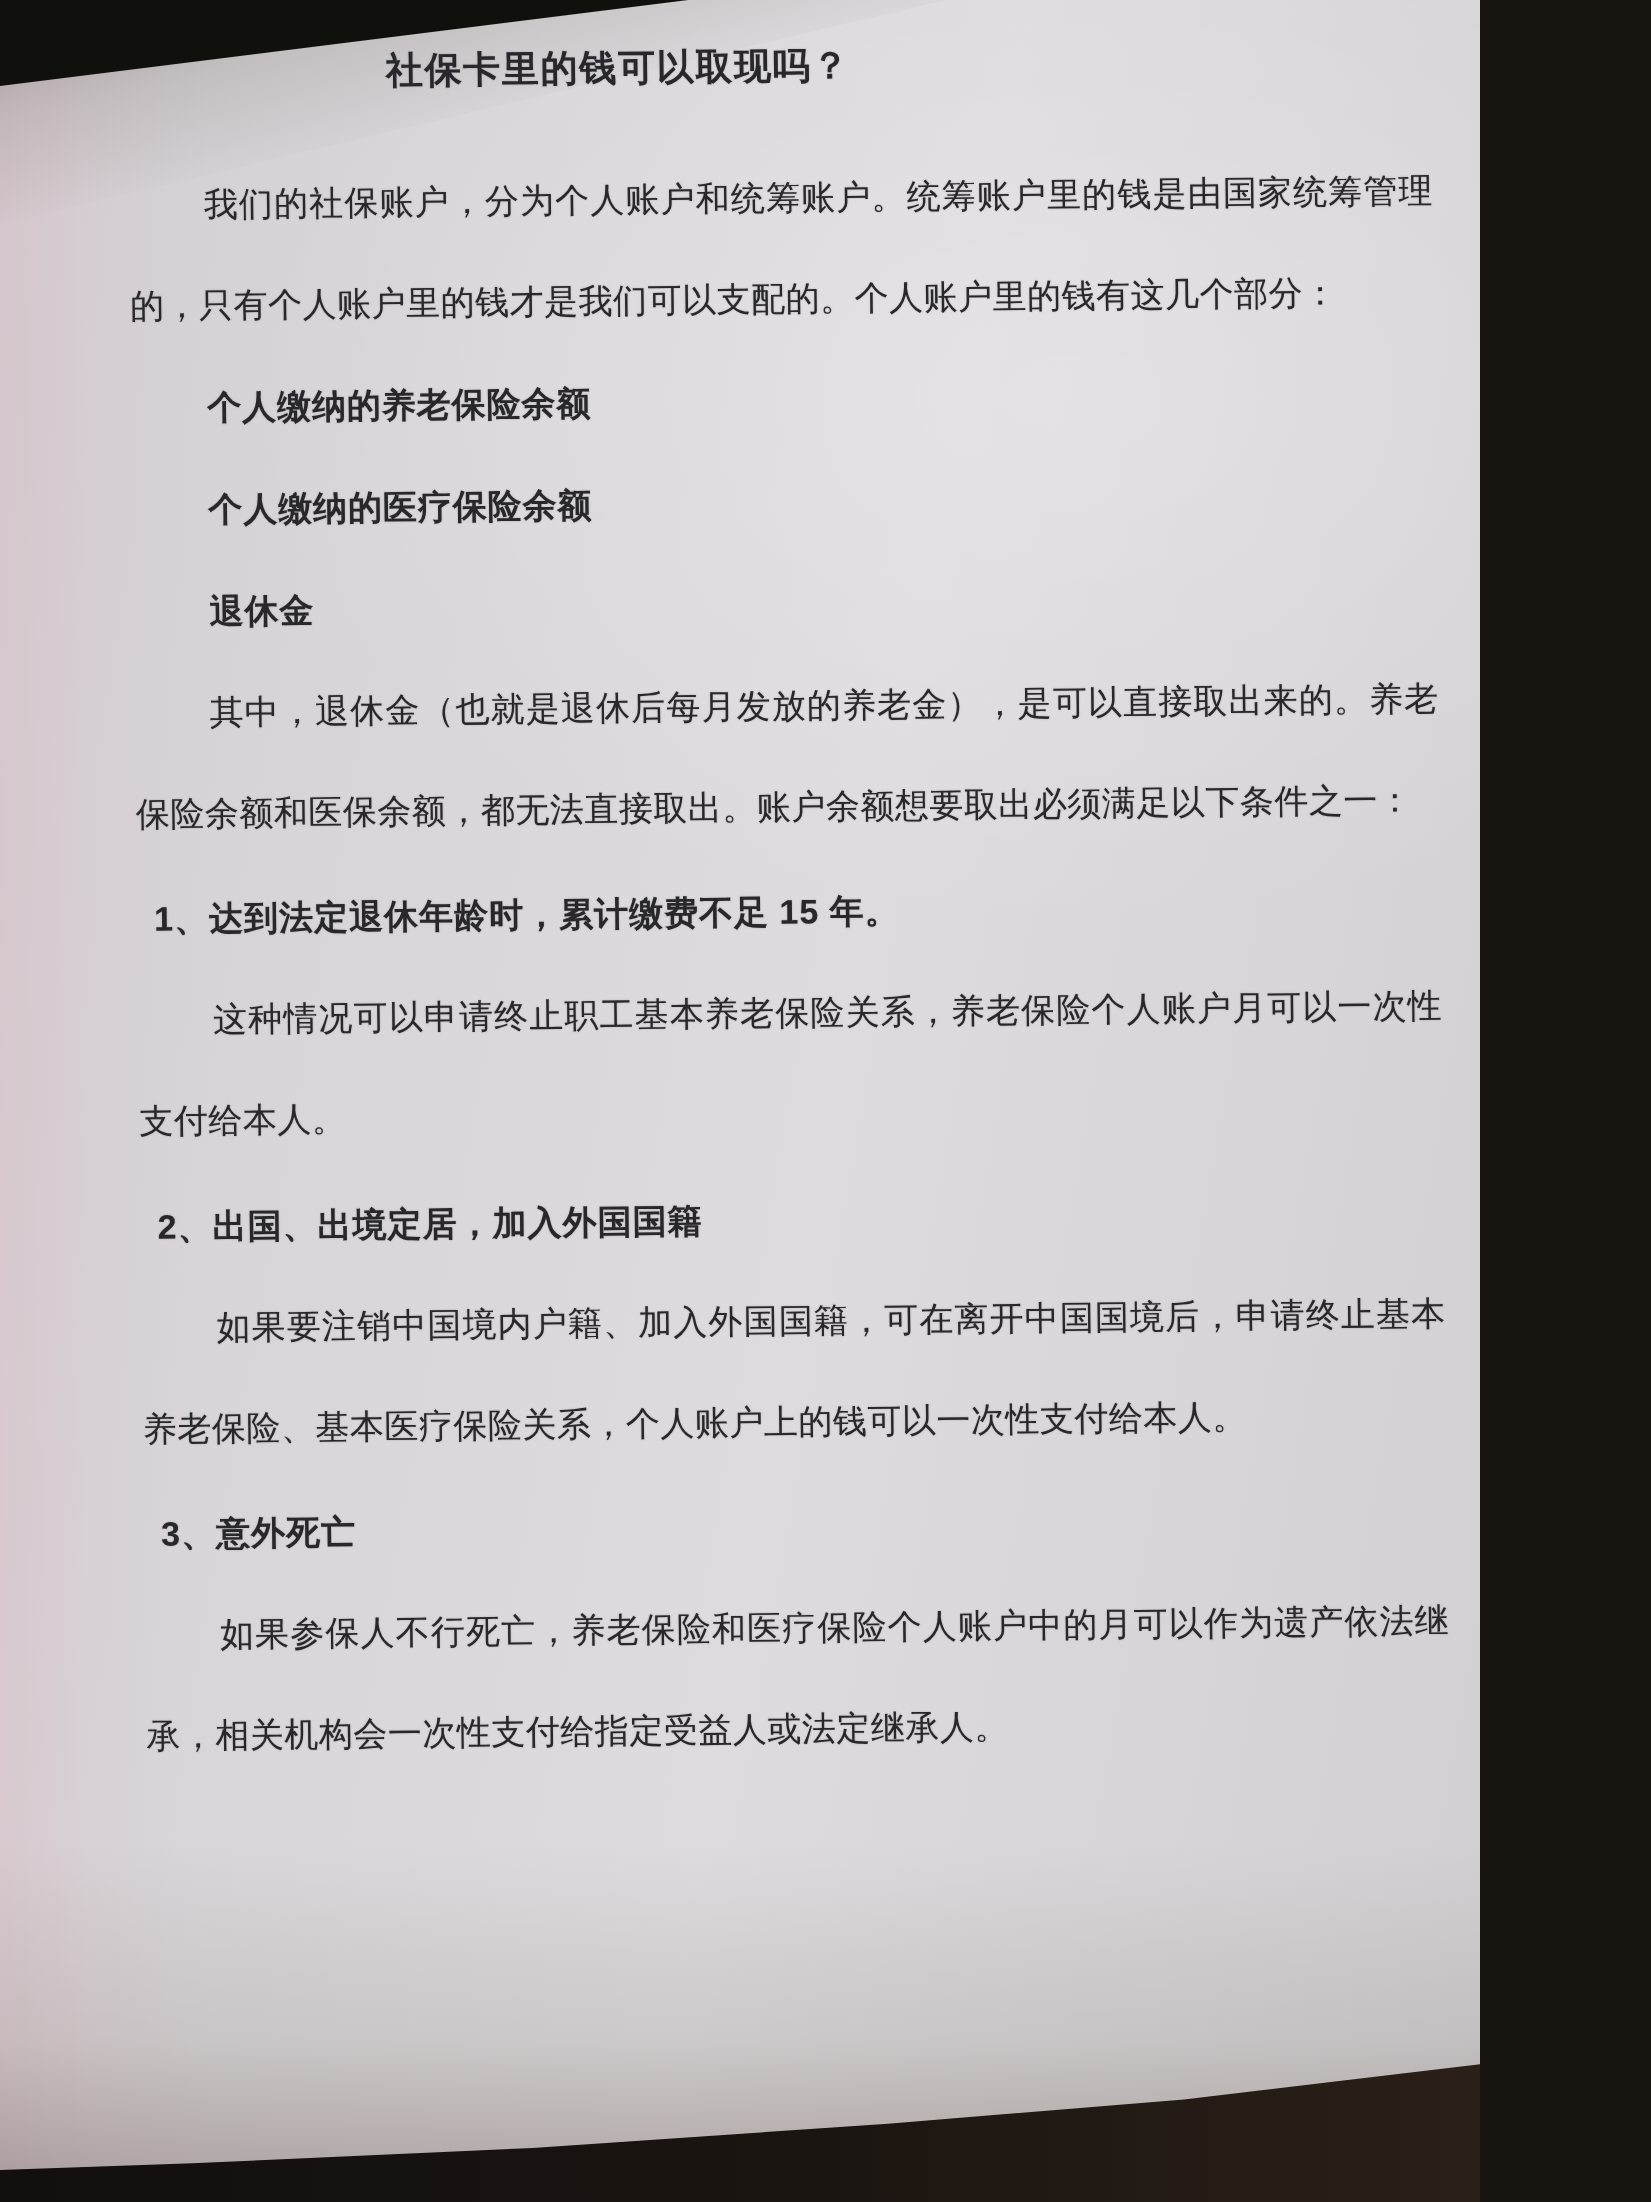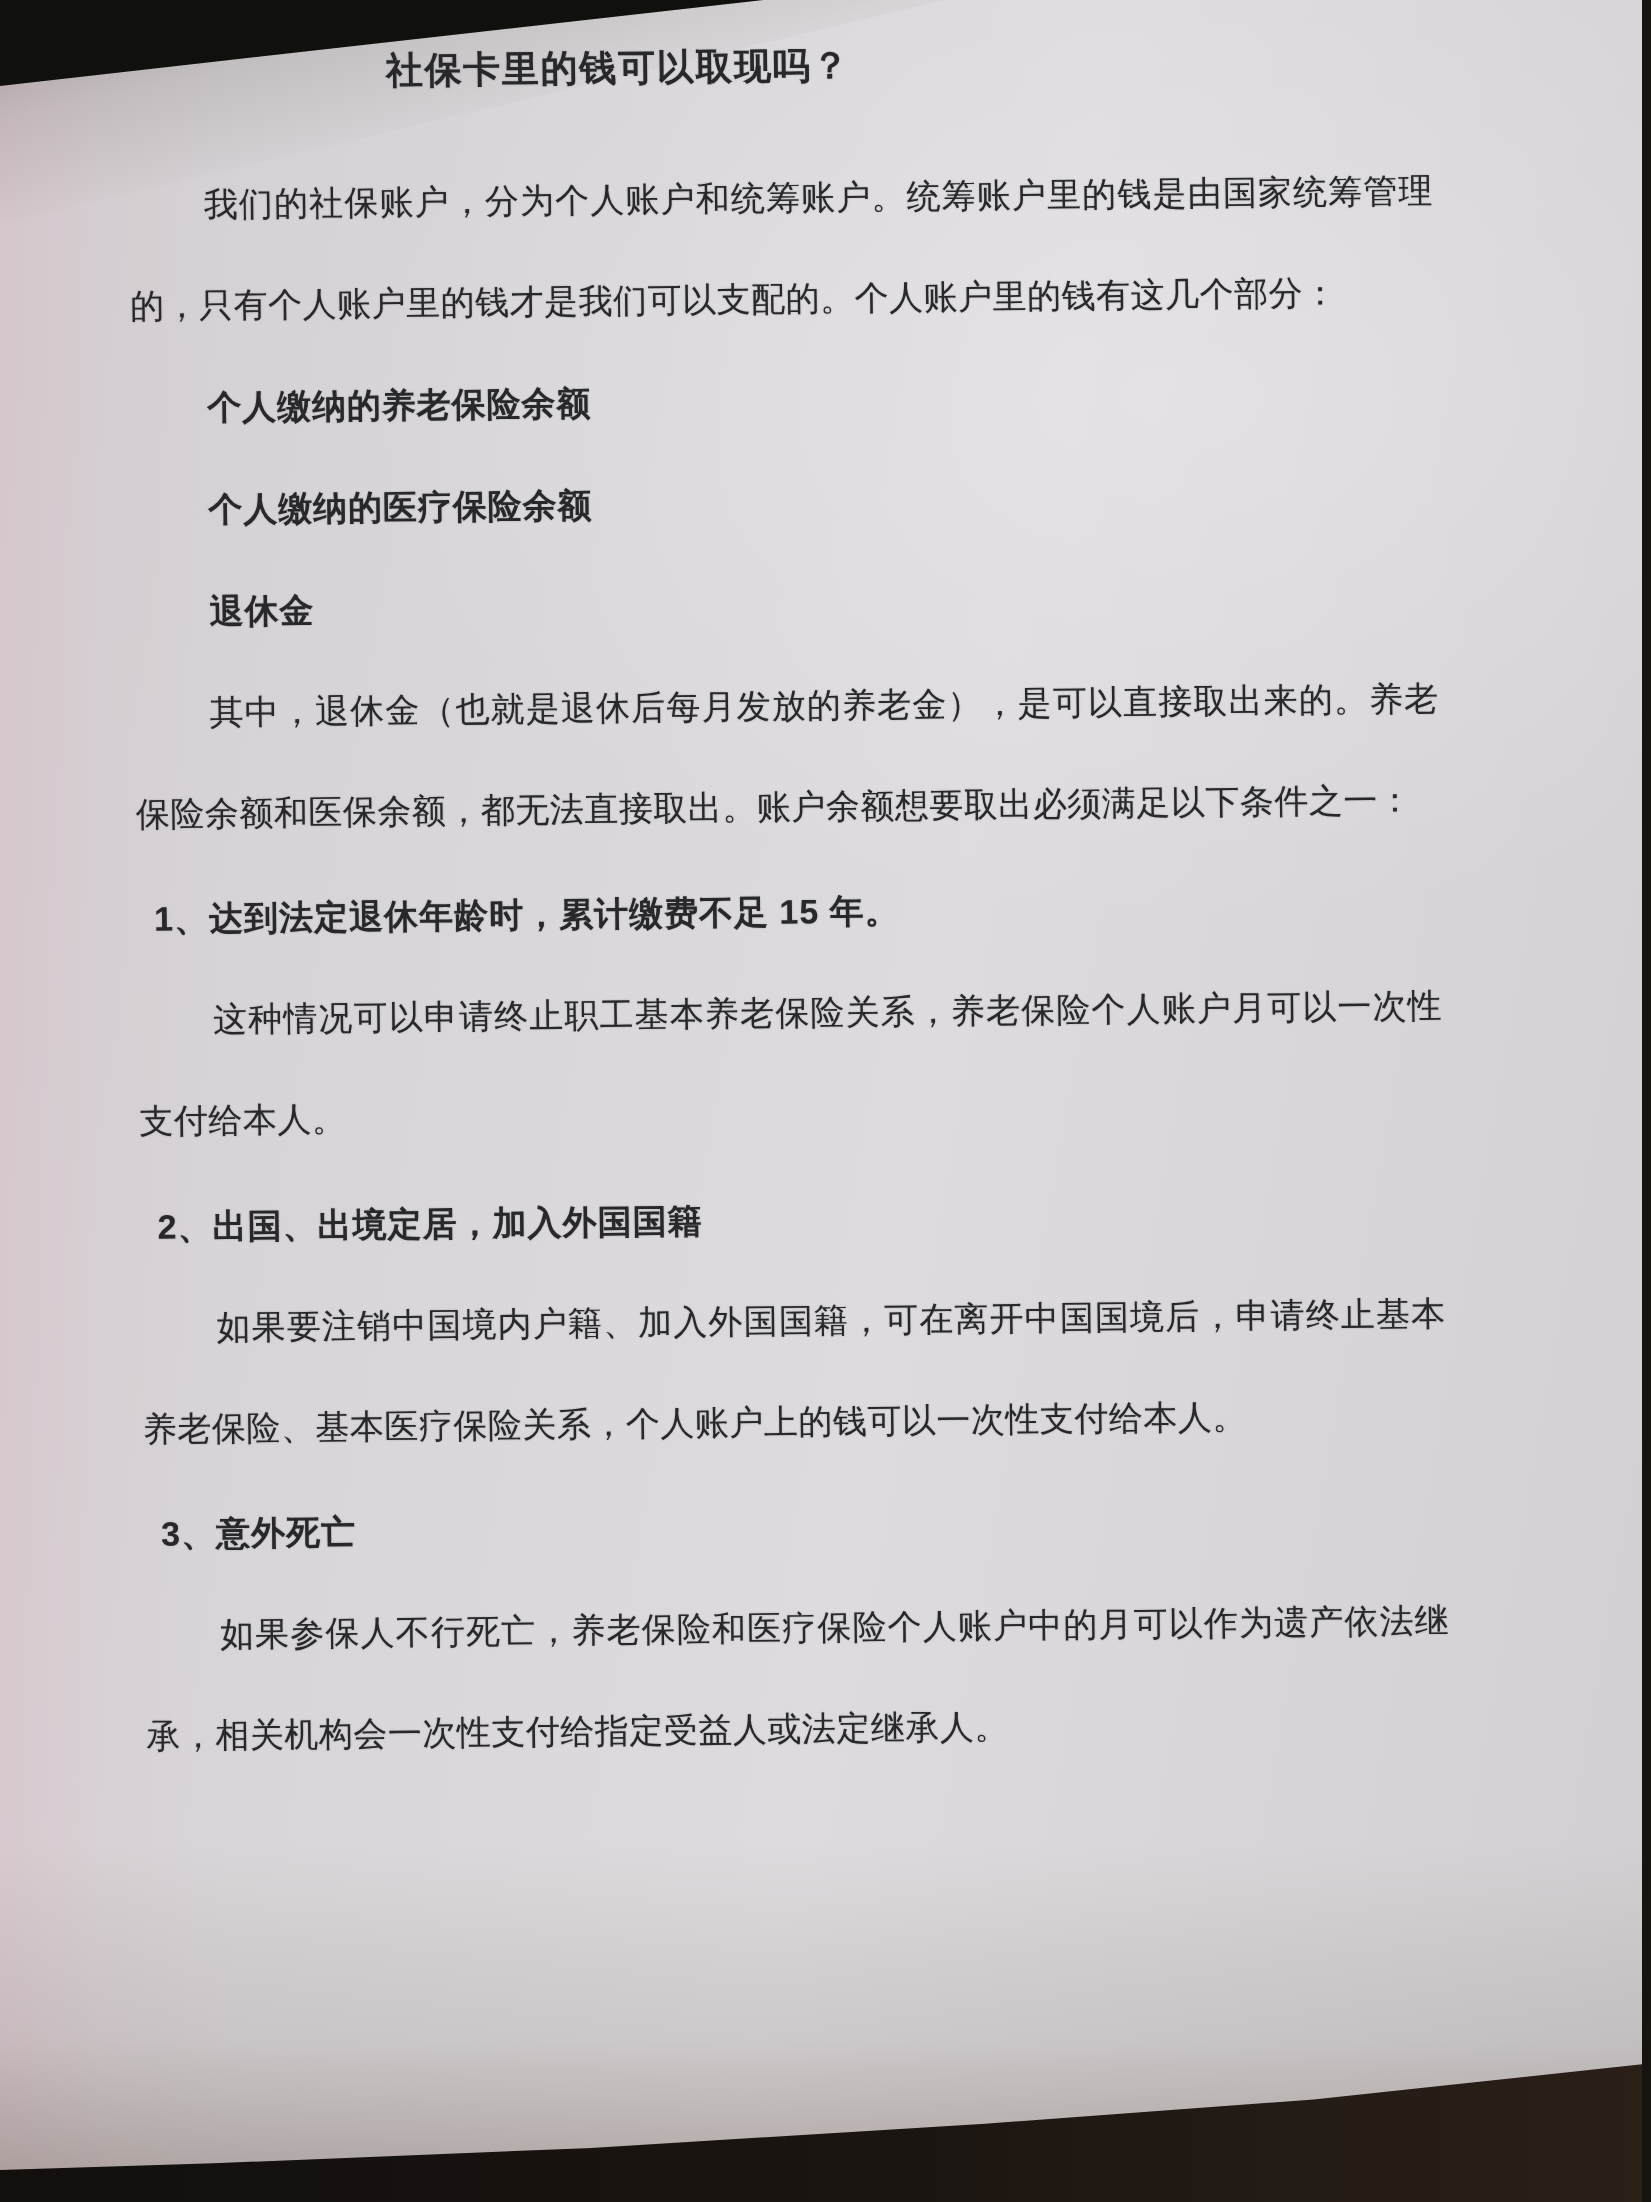--- a/index.html
+++ b/index.html
@@ -4,21 +4,21 @@
 <style>
   html, body { margin: 0; padding: 0; }
   body {
     width: 1652px; height: 2203px;
     background: #17130f;
     font-family: "Liberation Sans", "DejaVu Sans", sans-serif;
     overflow: hidden;
   }
   .photo {
     position: relative;
-    width: 1642px; height: 2203px;
+    width: 1480px; height: 2203px;
     overflow: hidden;
     background: #141411;
   }
   
   .paper {
     position: absolute; inset: 0;
     background: linear-gradient(100deg, #d2ced1 0%, #d9d6d9 28%, #dedbde 55%, #d7d4d7 82%, #d2cfd2 100%);
   }
   .sheen-top-right {
     position: absolute; inset: 0;

